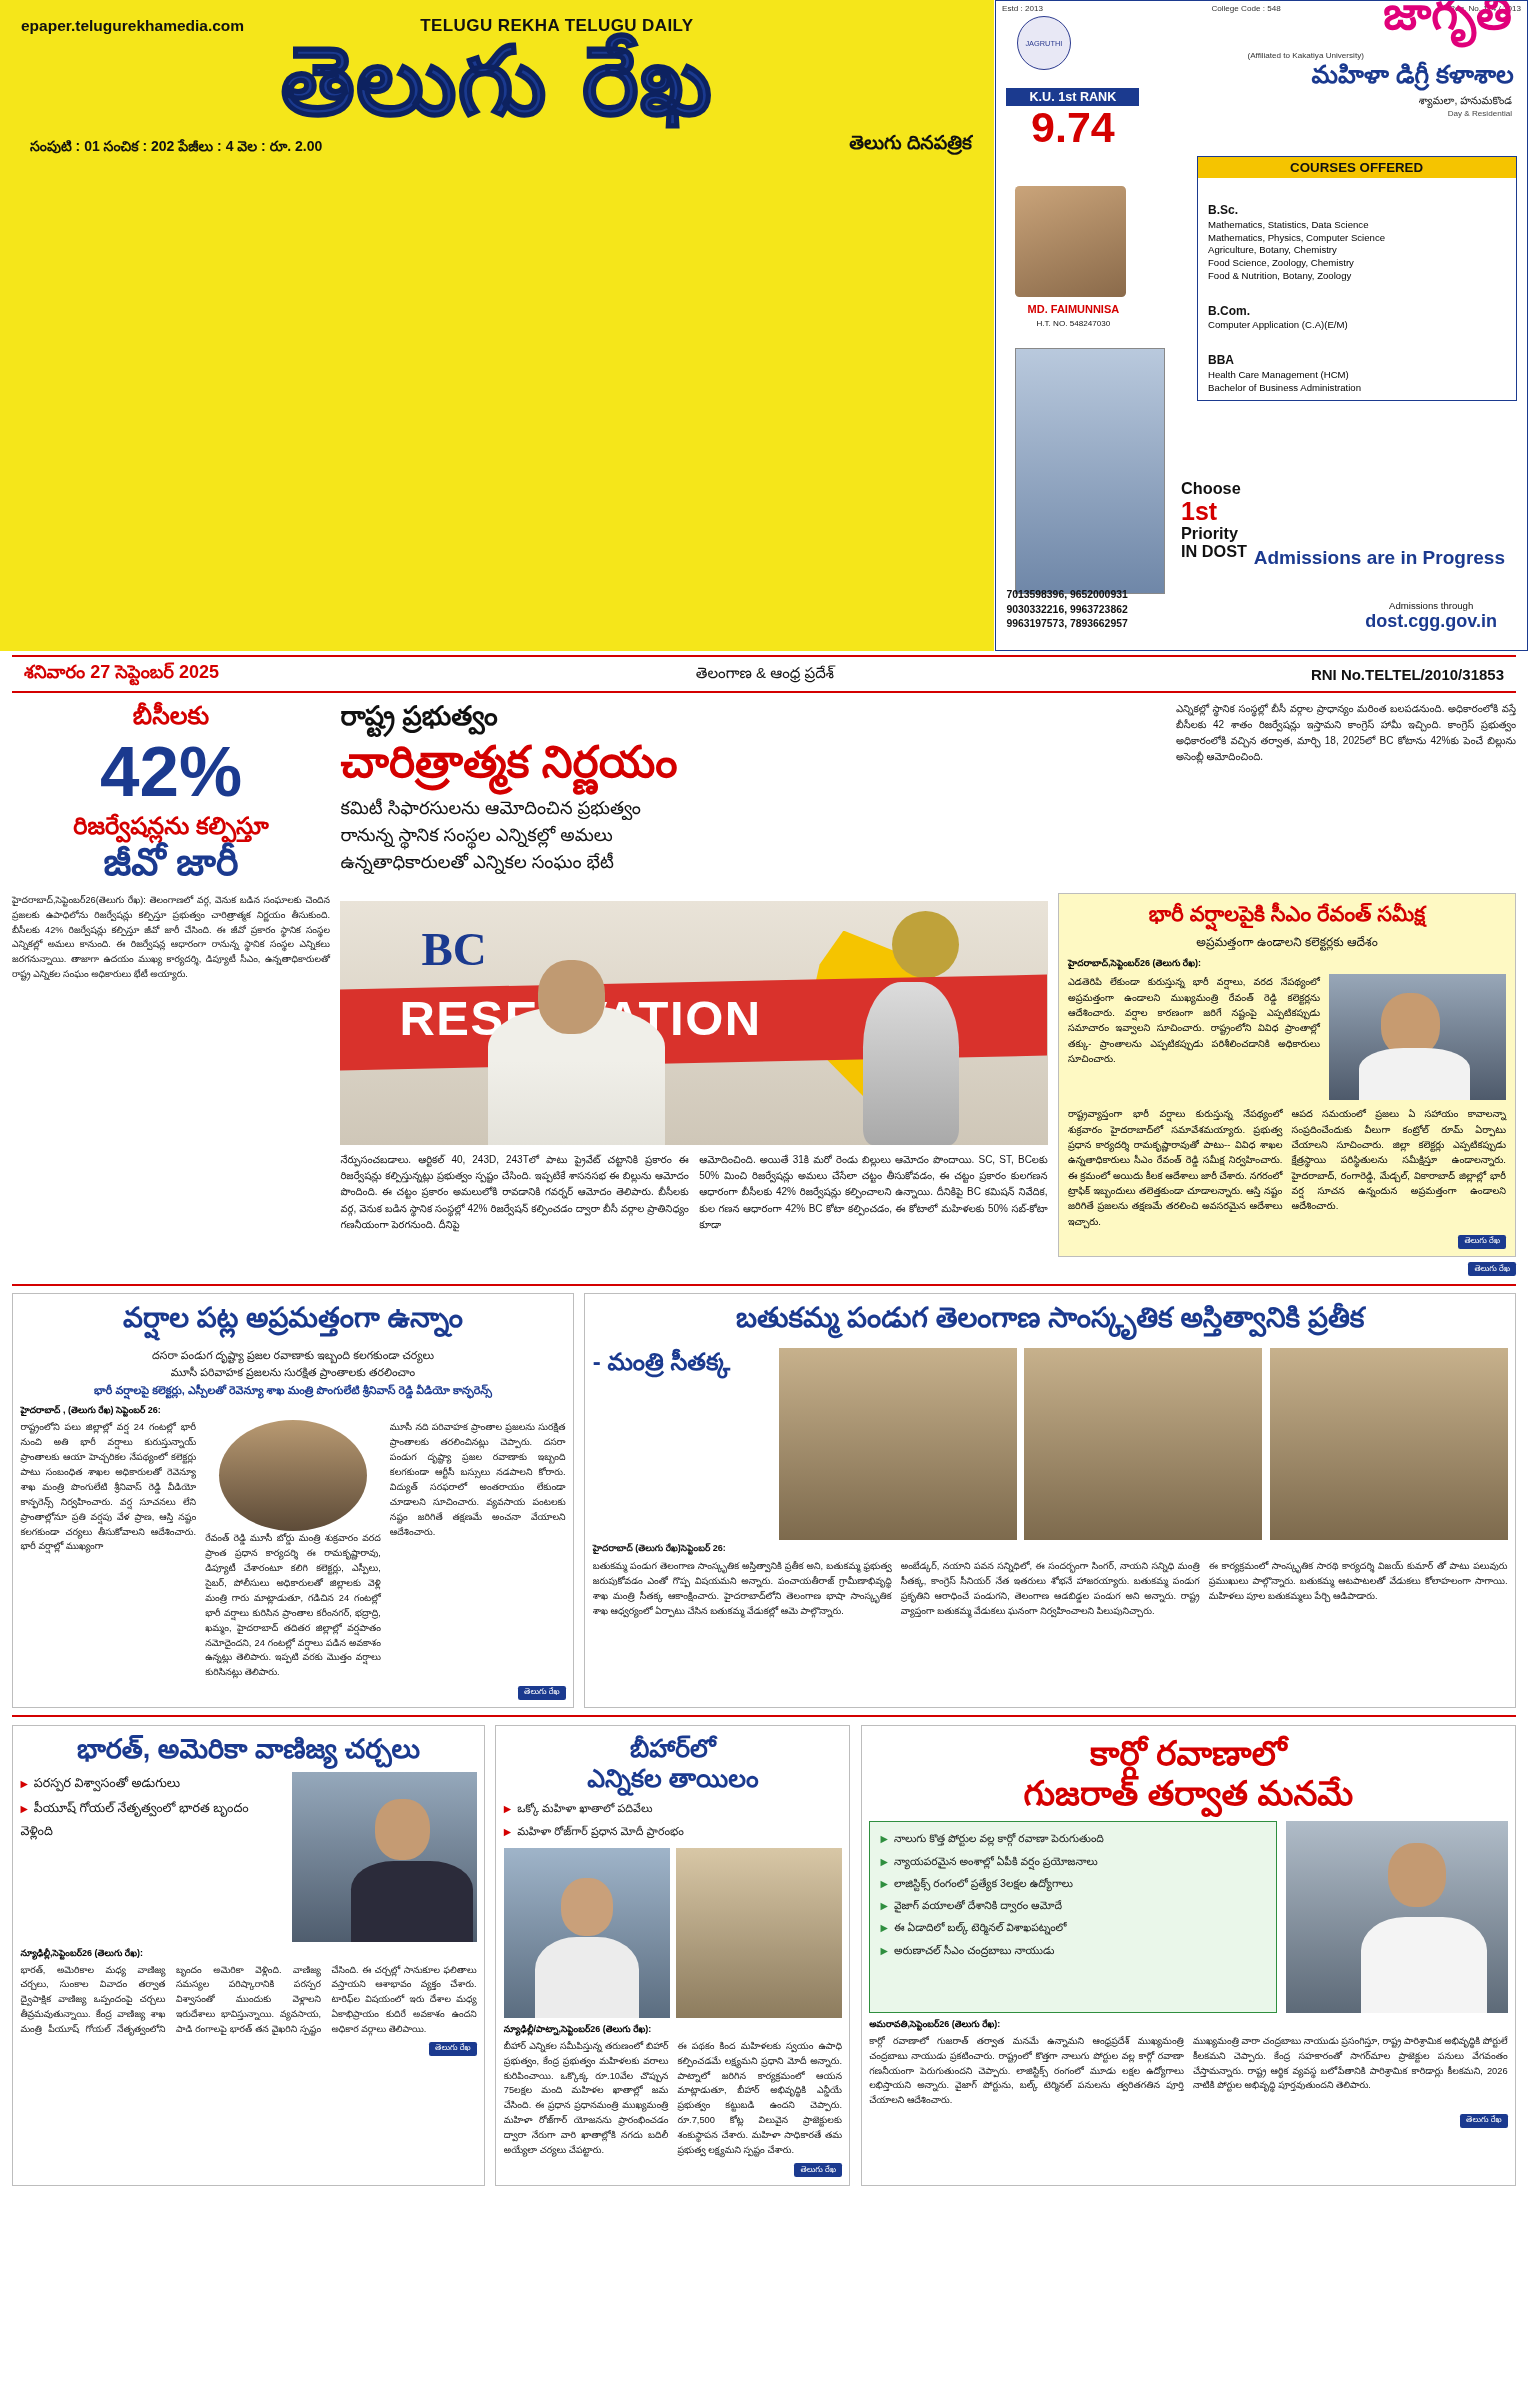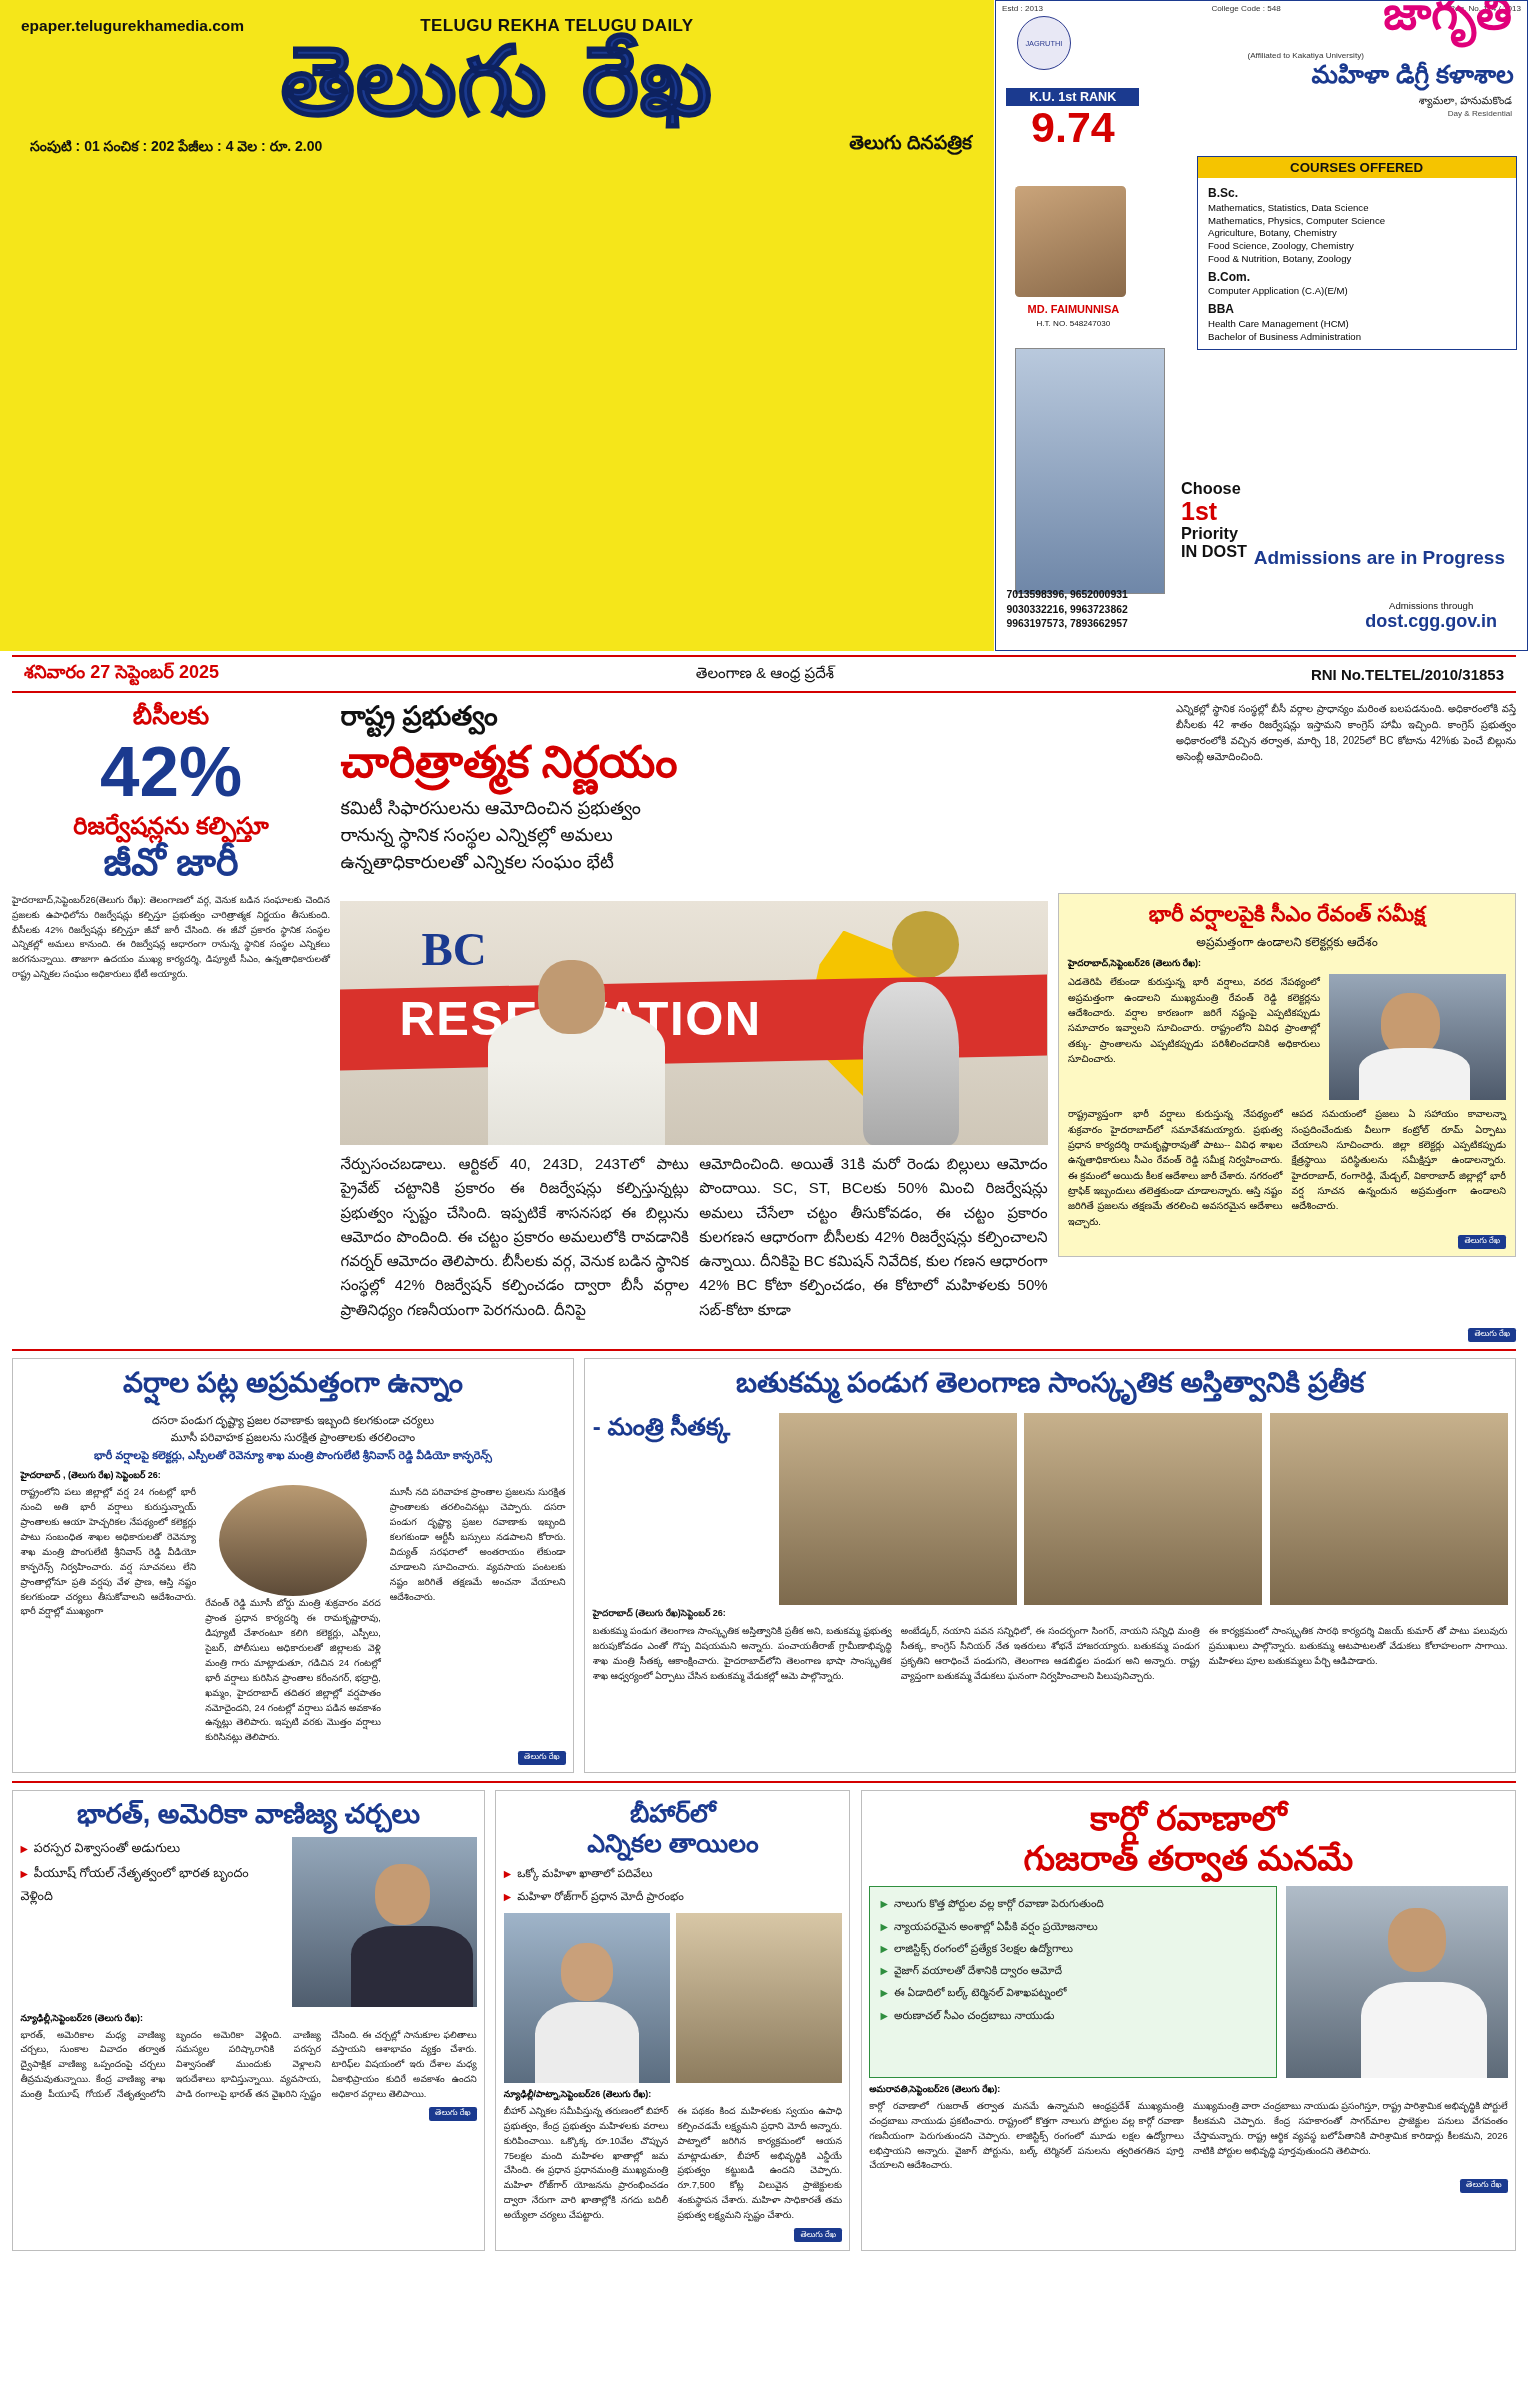--- a/index.html
+++ b/index.html
@@ -34,21 +34,21 @@
   .ad-rank{position:absolute;left:10.4px;top:87px;width:133px;text-align:center;}
   .ad-rank .r1{background:#1b3a8f;color:#fff;font-size:12.6px;font-weight:bold;padding:2.2px 0;}
   .ad-rank .r2{color:#d40000;font-size:43px;font-weight:bold;line-height:1;}
   .ad-photo{position:absolute;left:19px;top:185px;width:111px;height:111px;border-radius:4.4px;background:linear-gradient(160deg,#caa47a,#8a6a4a);}
   .ad-name{position:absolute;left:7.4px;top:302px;width:140px;text-align:center;font-size:11px;font-weight:bold;color:#d40000;}
   .ad-hall{position:absolute;left:7.4px;top:318px;width:140px;text-align:center;font-size:8.1px;color:#111;}
   .ad-courses{position:absolute;right:10.4px;top:155px;width:318px;border:1.5px solid #1b3a8f;}
   .ad-courses h4{margin:0;background:#f5c400;color:#111;font-size:13.3px;text-align:center;padding:3px 0;}
   .ad-courses ul{margin:0;padding:4.4px 7.4px 6px 10.4px;font-size:9.6px;line-height:1.35;}
   .ad-courses li{list-style:none;}
-  .ad-courses .hd{font-weight:bold;font-size:12px;margin-top:3px;color:#111;}
+  .ad-courses .hd{font-weight:bold;font-size:12px;margin-top:20px;color:#111;}
   .ad-building{position:absolute;left:19px;top:347px;width:148px;height:244px;background:linear-gradient(180deg,#b9c9dd,#6f87a8);border:0.7px solid #888;}
   .ad-choose{position:absolute;left:185px;bottom:89px;font-size:16.3px;font-weight:bold;color:#111;line-height:1.1;}
   .ad-choose .big{color:#d40000;font-size:25px;}
   .ad-adm{position:absolute;right:22px;bottom:81px;text-align:center;color:#1b3a8f;font-size:19px;font-weight:bold;line-height:1.15;}
   .ad-phones{position:absolute;left:10.4px;bottom:18px;font-size:10.4px;color:#111;font-weight:bold;line-height:1.4;}
   .ad-dost{position:absolute;right:30px;bottom:18px;text-align:center;font-size:9.6px;color:#111;}
   .ad-dost .site{font-size:18px;color:#1b3a8f;font-weight:bold;}
   
   .datebar{display:flex;align-items:center;border-top:2.2px solid #d40000;border-bottom:2.2px solid #d40000;height:34px;margin:4.4px 12px 0 12px;}
   .datebar .d1{color:#d40000;font-size:18px;font-weight:bold;padding-left:12px;}
@@ -73,21 +73,21 @@
   .bcres{height:244px;background:linear-gradient(180deg,#e9e3d8,#cfc7b8);position:relative;margin-top:7.4px;}
   .bcres .bc{position:absolute;left:81px;top:21px;font-size:47px;font-weight:bold;color:#1b3a8f;font-family:"Liberation Serif",serif;}
   .bcres .band{position:absolute;left:0;top:81px;width:100%;height:81px;background:#d9322c;transform:skewY(-1.2deg);}
   .bcres .bandtxt{position:absolute;left:59px;top:89px;font-size:49px;font-weight:bold;color:#fff;letter-spacing:1.5px;}
   .bcres .man{position:absolute;left:148px;bottom:0;width:177px;height:140px;background:linear-gradient(180deg,#f0efe9 40%,#e4e2da);border-radius:50% 50% 0 0 / 30% 30% 0 0;}
   .bcres .head{position:absolute;left:198px;bottom:111px;width:67px;height:74px;background:#c09a72;border-radius:45%;}
   .bcres .emblem{position:absolute;right:89px;top:10.4px;width:67px;height:67px;border-radius:50%;background:#bfa23a;}
   .bcres .map{position:absolute;right:111px;top:30px;width:133px;height:170px;background:#f5c400;clip-path:polygon(30% 0,100% 22%,88% 78%,48% 100%,0 62%,12% 20%);}
   .bcres .hand{position:absolute;right:89px;bottom:0;width:96px;height:163px;background:linear-gradient(180deg,#dcdcdc,#a9a9a9);border-radius:40% 40% 10% 10%;}
   .smallcols{display:flex;gap:10.4px;margin-top:7.4px;}
-  .smallcols .c{flex:1;font-size:15px;line-height:1.62;text-align:justify;color:#111;}
+  .smallcols .c{flex:1;font-size:10px;line-height:1.62;text-align:justify;color:#111;}
   
   .cmbox{border:1.5px solid #bdbdbd;background:#fef9c3;padding:7.4px 9px;box-sizing:border-box;}
   .cmbox h3{margin:0;text-align:center;font-size:21px;color:#d40000;font-weight:bold;}
   .cmbox .sub{text-align:center;font-size:12px;color:#111;margin:4.4px 0 6px;}
   .cmbox .flexrow{display:flex;gap:9px;}
   .cmbox .txt{flex:1;font-size:9.6px;line-height:1.6;text-align:justify;}
   .cmphoto{width:177px;height:126px;background:linear-gradient(180deg,#98a7b8,#4e5a6b);position:relative;}
   .cmphoto .f{position:absolute;left:52px;top:19px;width:59px;height:64px;border-radius:45%;background:#c79b70;}
   .cmphoto .b{position:absolute;left:30px;bottom:0;width:111px;height:52px;background:#f2f2f2;border-radius:40% 40% 0 0;}
   

